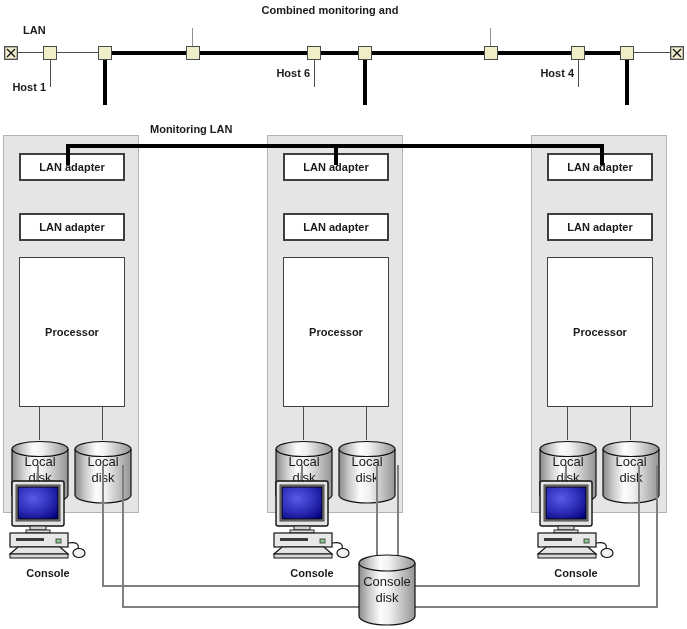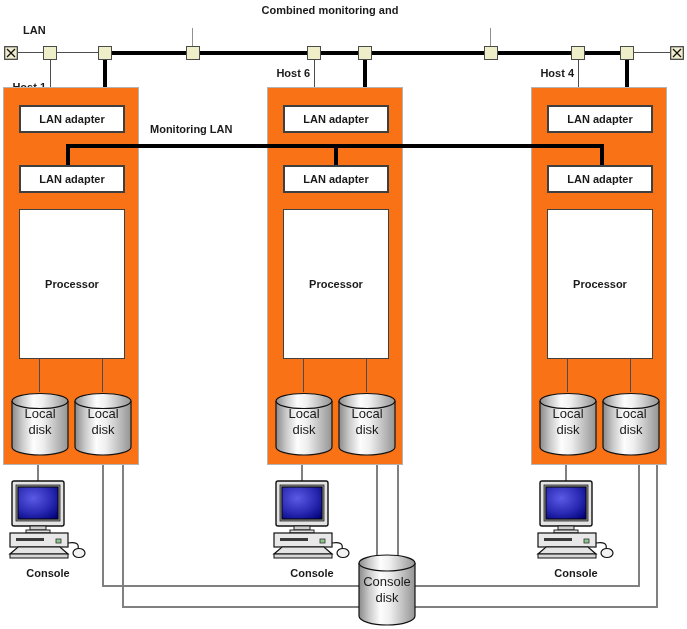--- a/index.html
+++ b/index.html
@@ -3,21 +3,21 @@
 <meta charset="utf-8">
 <style>
   html,body{margin:0;padding:0;background:#fff;}
   #stage{
     position:relative;width:687px;height:629px;background:#ffffff;
     font-family:"Liberation Sans", sans-serif;color:#1a1a1a;overflow:hidden;
   }
   .abs{position:absolute;}
   .lbl{font-size:11px;line-height:1.18;white-space:nowrap;font-weight:bold;}
   .wrapLbl{font-size:13px;line-height:1.2;text-align:center;white-space:normal;}
-  .hostbox{background:#f97316;border:1px solid #b3b3b3;box-sizing:border-box;}
+  .hostbox{background:#e5e5e5;border:1px solid #b3b3b3;box-sizing:border-box;margin-top:48px;}
   .wbox{background:#ffffff;box-sizing:border-box;display:flex;align-items:center;justify-content:center;}
   .adapter{border:2px solid #3f3f3f;}
   .proc{border:1px solid #404040;}
   .tap{width:14px;height:14px;background:#eeeec9;border:1px solid #4a4a4a;box-sizing:border-box;}
   .blk{background:#000;}
   .thin{background:#4d4d4d;}
   .gry{background:#808080;}
   .stub{background:#909090;}
   .ctr{text-align:center;}
   .rt{text-align:right;}

